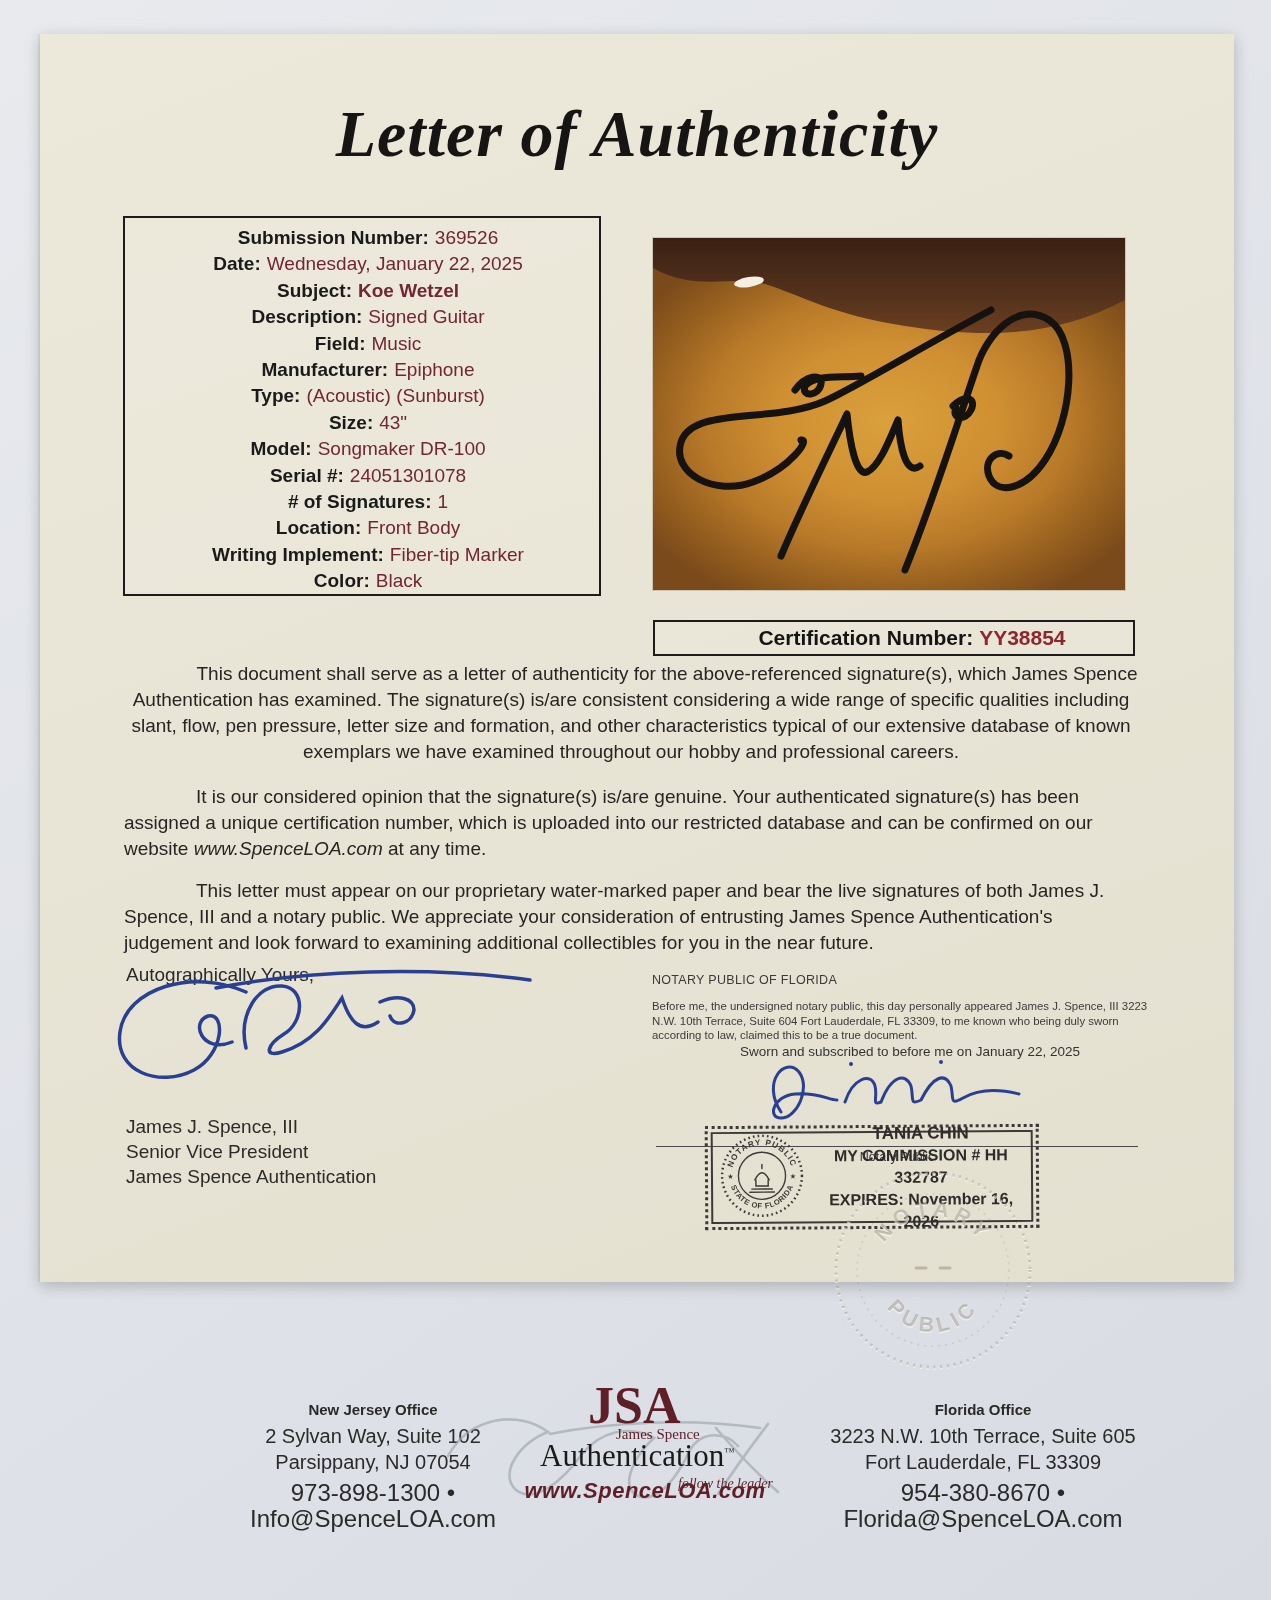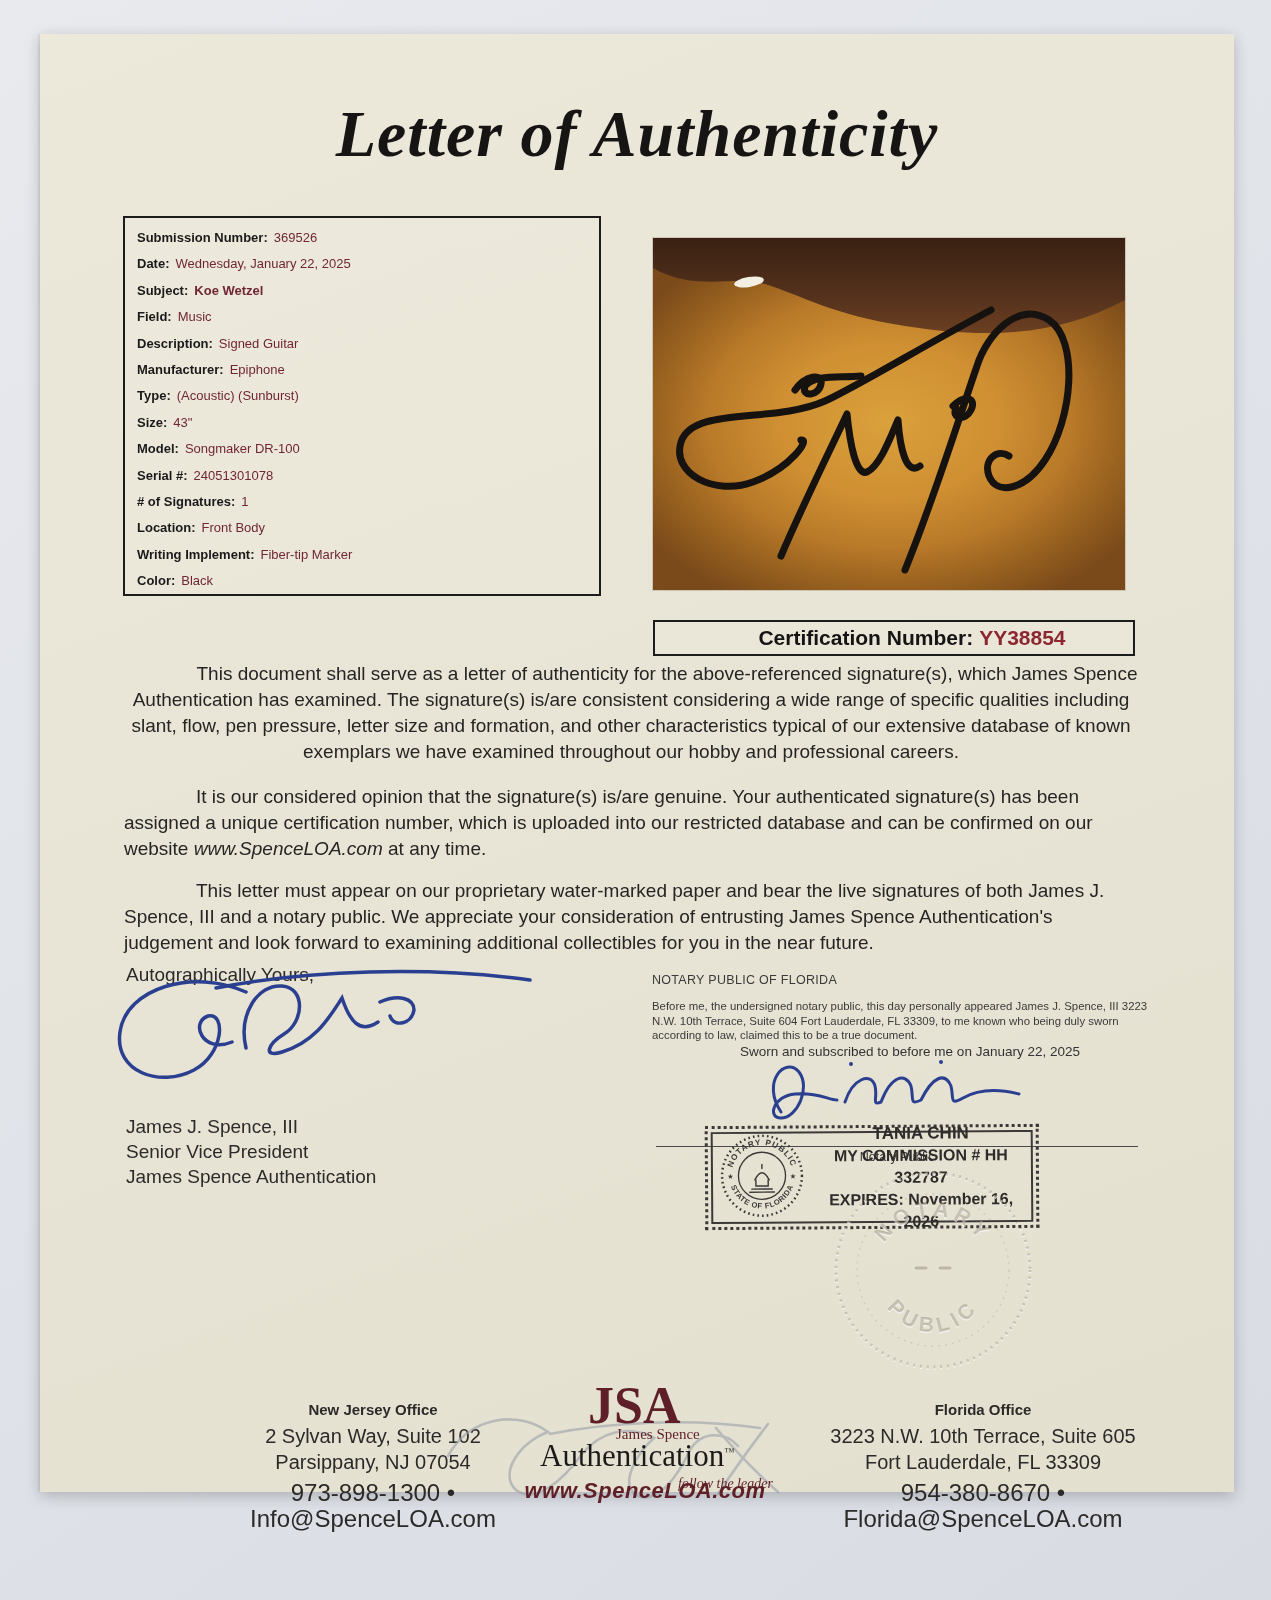--- a/index.html
+++ b/index.html
@@ -3,37 +3,37 @@
 <meta charset="utf-8">
 <style>
   html,body{margin:0;padding:0;}
   body{
     width:1271px;height:1600px;
     background:linear-gradient(145deg,#e8eaee 0%,#dfe2e8 55%,#d8dbe2 100%);
     font-family:"Liberation Sans",sans-serif;
     position:relative;overflow:hidden;
   }
   .paper{
-    position:absolute;left:40px;top:34px;width:1194px;height:1458px;
+    position:absolute;left:40px;top:34px;width:1194px;height:1248px;
     background:linear-gradient(160deg,#ece8da 0%,#e9e5d6 45%,#e4e0d0 100%);
     box-shadow:0 4px 14px rgba(0,0,0,.22), -2px 0 0 rgba(0,0,0,.05);
   }
   .abs{position:absolute;}
   .title{
     left:0;top:62px;width:100%;text-align:center;
     font-family:"Liberation Serif",serif;font-style:italic;font-weight:bold;
     font-size:66px;color:#161514;letter-spacing:1px;
   }
   
   .info-box{
     left:83px;top:182px;width:478px;height:380px;
     border:2px solid #1c1c1c;padding:7px 0 0 12px;box-sizing:border-box;
     background:rgba(255,255,255,.06);
   }
-  .info-row{font-size:13px;line-height:26.4px;color:#161616;white-space:nowrap;}
+  .info-row{font-size:19px;line-height:26.4px;color:#161616;white-space:nowrap;text-align:center;}
   .info-label{font-weight:bold;color:#1a1a1a;}
   .info-value{color:#702634;padding-left:6px;}
   .info-value.bold{font-weight:bold;}
   
   .photo{
     left:613px;top:204px;width:472px;height:352px;overflow:hidden;
     background:radial-gradient(ellipse 62% 58% at 50% 52%,
       #daa13c 0%, #cf8f32 38%, #b97a29 62%, #97601f 82%, #7a4a1a 100%);
     box-shadow:0 0 0 1px rgba(120,100,70,.25);
   }
@@ -108,22 +108,22 @@
 <body>
 
 <div class="paper">
 
   <div class="abs title">Letter of Authenticity</div>
 
   <div class="abs info-box">
     <div class="info-row"><span class="info-label">Submission Number:</span><span class="info-value">369526</span></div>
     <div class="info-row"><span class="info-label">Date:</span><span class="info-value">Wednesday, January 22, 2025</span></div>
     <div class="info-row"><span class="info-label">Subject:</span><span class="info-value bold">Koe Wetzel</span></div>
+    <div class="info-row"><span class="info-label">Description:</span><span class="info-value">Signed Guitar</span></div>
     <div class="info-row"><span class="info-label">Field:</span><span class="info-value">Music</span></div>
-    <div class="info-row"><span class="info-label">Description:</span><span class="info-value">Signed Guitar</span></div>
     <div class="info-row"><span class="info-label">Manufacturer:</span><span class="info-value">Epiphone</span></div>
     <div class="info-row"><span class="info-label">Type:</span><span class="info-value">(Acoustic) (Sunburst)</span></div>
     <div class="info-row"><span class="info-label">Size:</span><span class="info-value">43"</span></div>
     <div class="info-row"><span class="info-label">Model:</span><span class="info-value">Songmaker DR-100</span></div>
     <div class="info-row"><span class="info-label">Serial #:</span><span class="info-value">24051301078</span></div>
     <div class="info-row"><span class="info-label"># of Signatures:</span><span class="info-value">1</span></div>
     <div class="info-row"><span class="info-label">Location:</span><span class="info-value">Front Body</span></div>
     <div class="info-row"><span class="info-label">Writing Implement:</span><span class="info-value">Fiber-tip Marker</span></div>
     <div class="info-row"><span class="info-label">Color:</span><span class="info-value">Black</span></div>
   </div>

